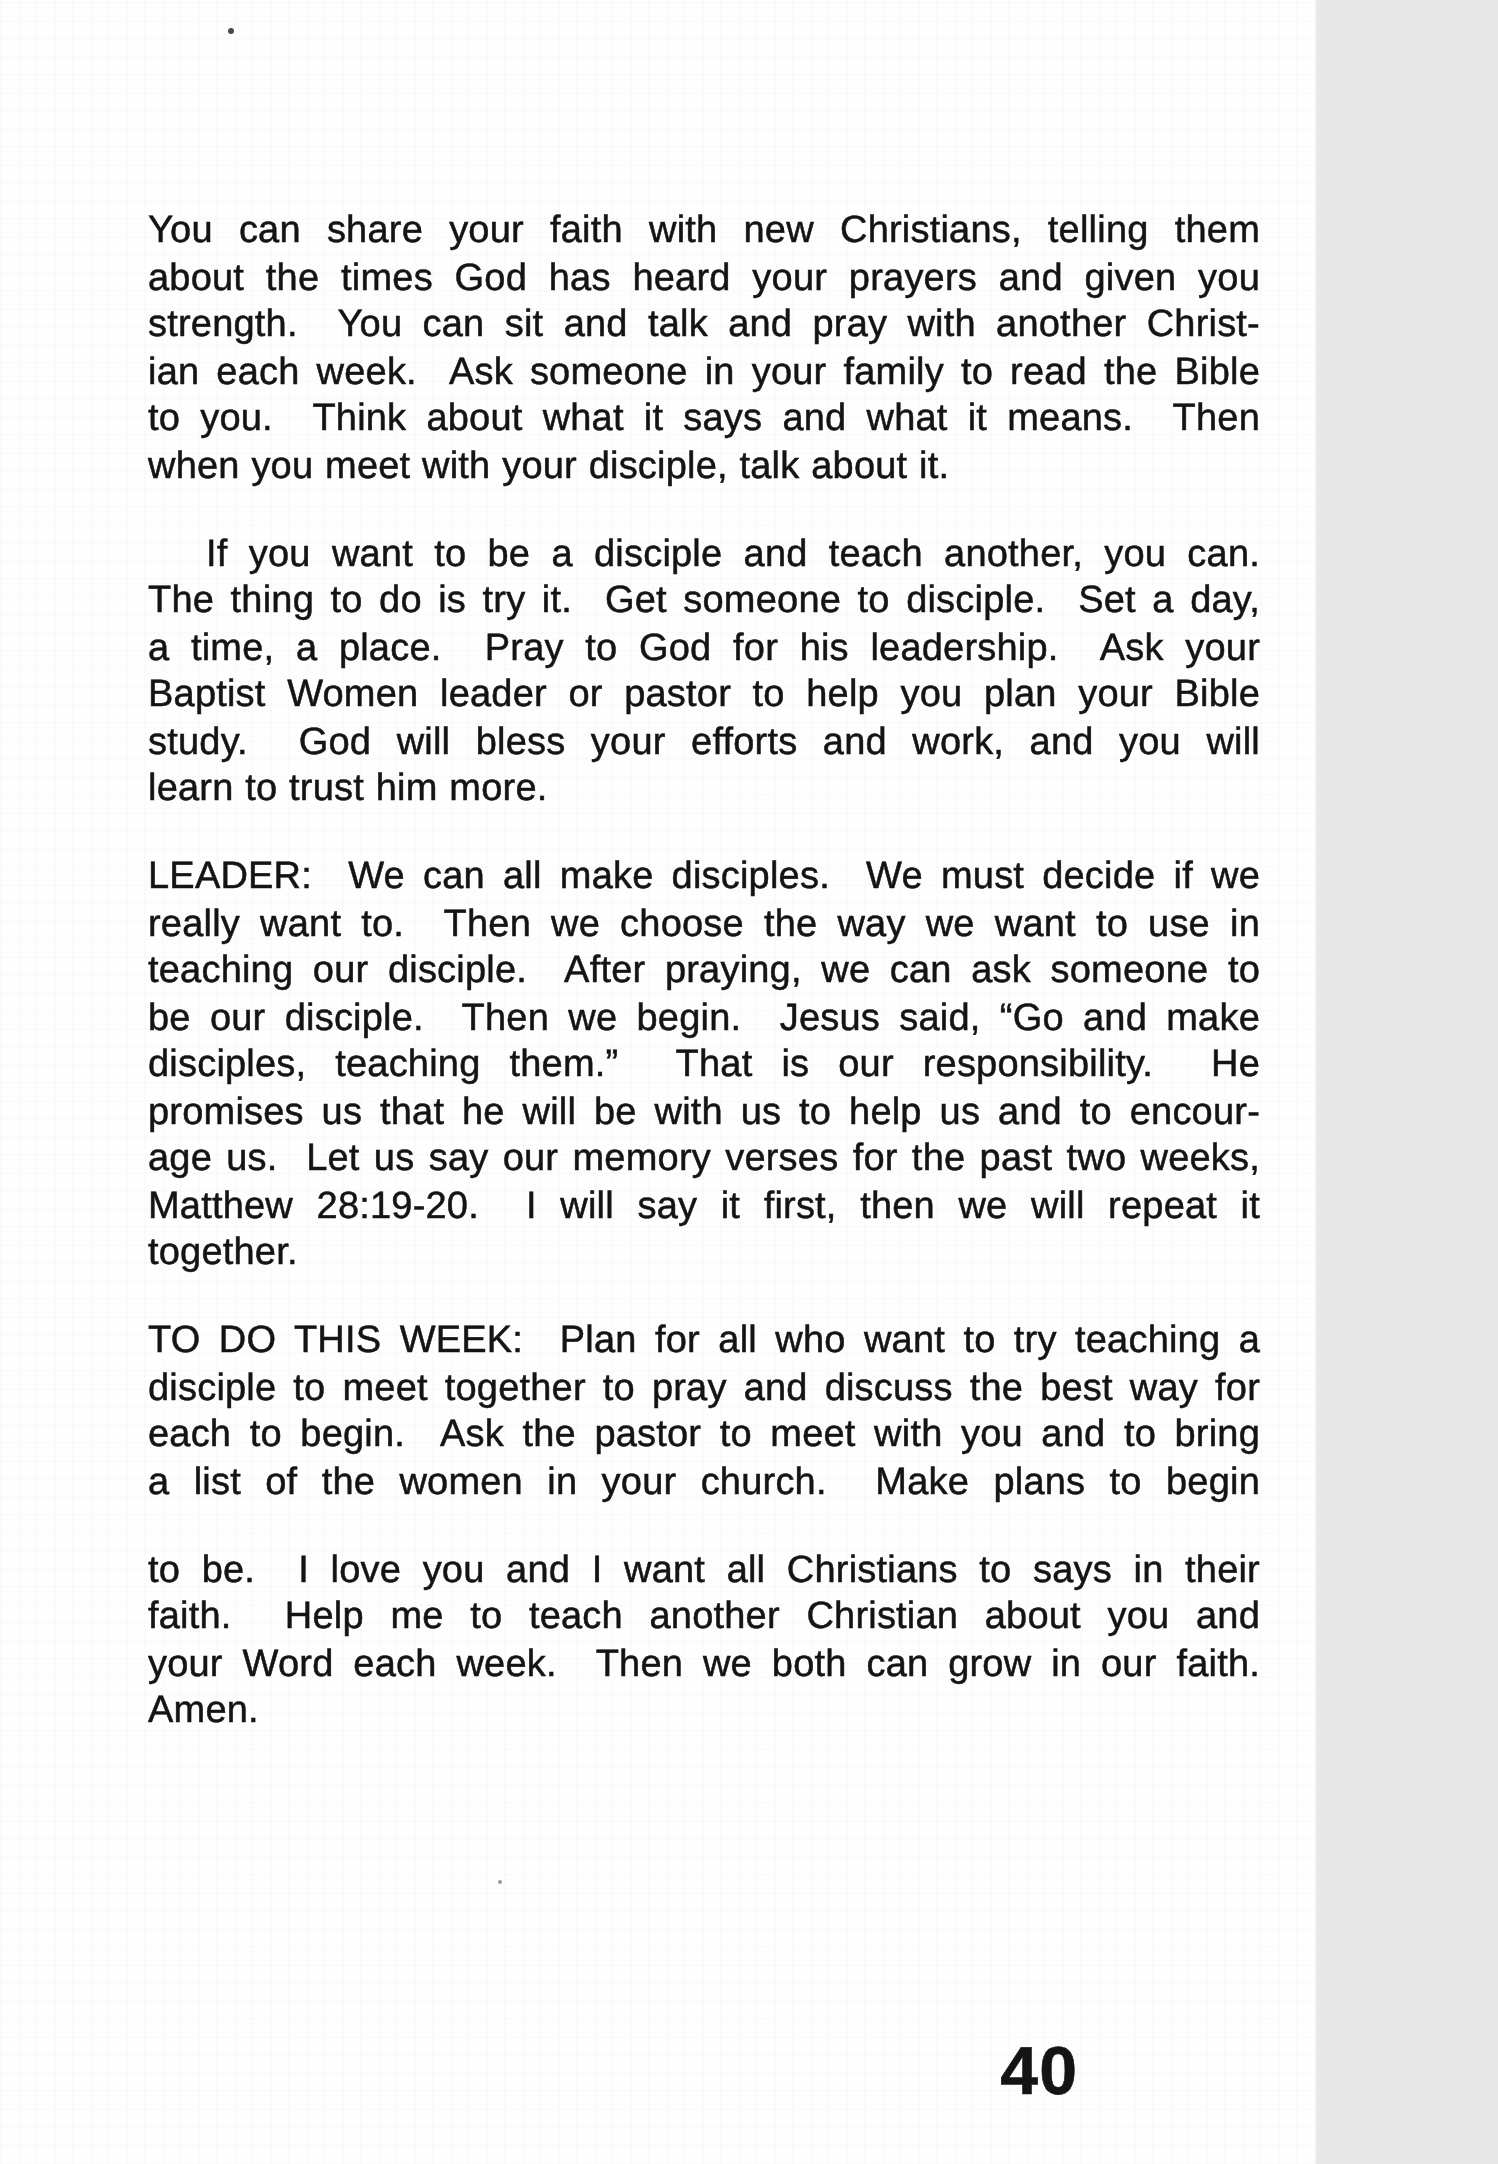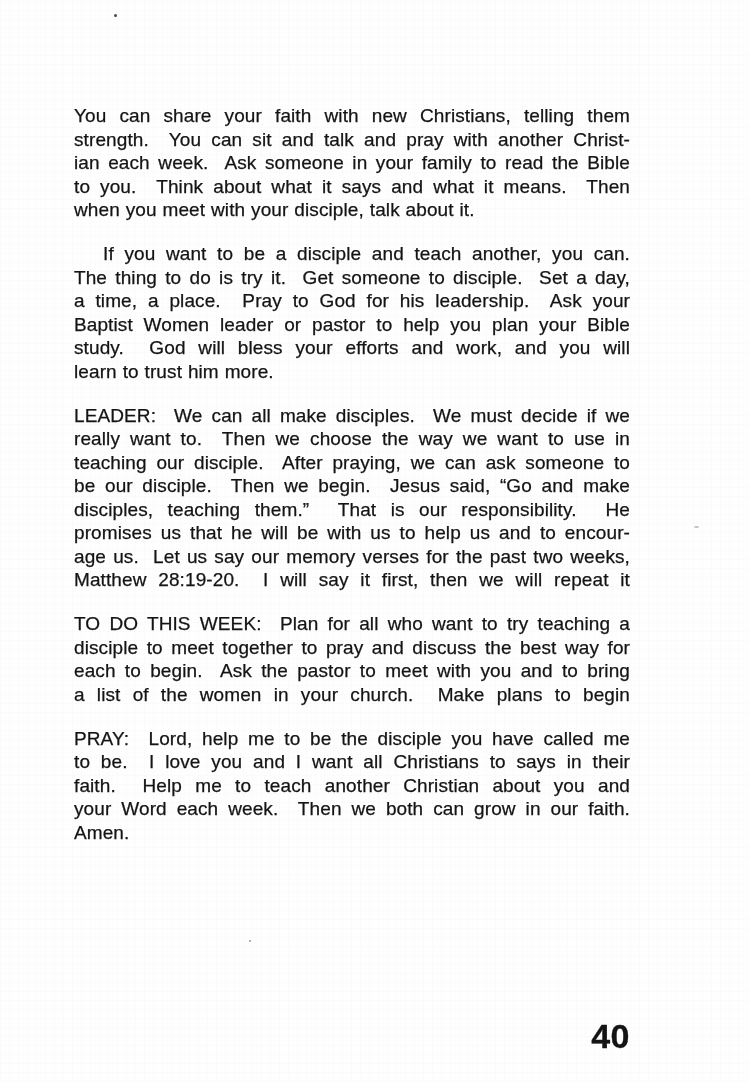--- a/index.html
+++ b/index.html
@@ -1,18 +1,18 @@
 <!DOCTYPE html>
 <html><head>
 <meta charset="utf-8">
 <style>
   html,body{margin:0;padding:0;background:#e8e8e8;}
   .page{
     position:relative;
-    width:749px;height:1082px;
+    width:658px;height:1082px;
     background:#fefefe;
     background-image:
       repeating-linear-gradient(0deg, rgba(0,0,0,0.013) 0 1px, transparent 1px 9px),
       repeating-linear-gradient(90deg, rgba(0,0,0,0.013) 0 1px, transparent 1px 9px);
     overflow:hidden;
     font-family:"Liberation Sans","DejaVu Sans",sans-serif;
     color:#141414;
   }
   .text-block{
     position:absolute;
@@ -50,20 +50,21 @@
 <body>
 
 <div class="page">
   <div class="speck speck-top"></div>
   <div class="speck speck-right"></div>
   <div class="speck speck-bottom"></div>
 
   <div class="text-block">
       <div class="paragraph">
         <div class="line"><span>You can share your faith with new Christians, telling them</span></div>
+        <div class="line"><span>about the times God has heard your prayers and given you</span></div>
         <div class="line"><span>strength.  You can sit and talk and pray with another Christ-</span></div>
         <div class="line"><span>ian each week.  Ask someone in your family to read the Bible</span></div>
         <div class="line"><span>to you.  Think about what it says and what it means.  Then</span></div>
         <div class="line last"><span>when you meet with your disciple, talk about it.</span></div>
       </div>
       <div class="paragraph">
         <div class="line indent"><span>If you want to be a disciple and teach another, you can.</span></div>
         <div class="line"><span>The thing to do is try it.  Get someone to disciple.  Set a day,</span></div>
         <div class="line"><span>a time, a place.  Pray to God for his leadership.  Ask your</span></div>
         <div class="line"><span>Baptist Women leader or pastor to help you plan your Bible</span></div>
@@ -72,29 +73,29 @@
       </div>
       <div class="paragraph">
         <div class="line"><span>LEADER:  We can all make disciples.  We must decide if we</span></div>
         <div class="line"><span>really want to.  Then we choose the way we want to use in</span></div>
         <div class="line"><span>teaching our disciple.  After praying, we can ask someone to</span></div>
         <div class="line"><span>be our disciple.  Then we begin.  Jesus said, </span><span class="italic">“Go and make</span></div>
         <div class="line"><span class="italic">disciples, teaching them.”</span><span>  That is our responsibility.  He</span></div>
         <div class="line"><span>promises us that he will be with us to help us and to encour-</span></div>
         <div class="line"><span>age us.  Let us say our memory verses for the past two weeks,</span></div>
         <div class="line"><span>Matthew 28:19-20.  I will say it first, then we will repeat it</span></div>
+        <div class="line last"><span>together.</span></div>
       </div>
       <div class="paragraph">
         <div class="line"><span>TO DO THIS WEEK:  Plan for all who want to try teaching a</span></div>
         <div class="line"><span>disciple to meet together to pray and discuss the best way for</span></div>
         <div class="line"><span>each to begin.  Ask the pastor to meet with you and to bring</span></div>
         <div class="line"><span>a list of the women in your church.  Make plans to begin</span></div>
       </div>
       <div class="paragraph">
-        <div class="line"><span>PRAY:  Lord, help me to be the disciple you have called me</span></div>
         <div class="line"><span>to be.  I love you and I want all Christians to says in their</span></div>
         <div class="line"><span>faith.  Help me to teach another Christian about you and</span></div>
         <div class="line"><span>your Word each week.  Then we both can grow in our faith.</span></div>
         <div class="line last"><span>Amen.</span></div>
       </div>
     </div>
 
   <div class="page-number">40</div>
 </div>
 

